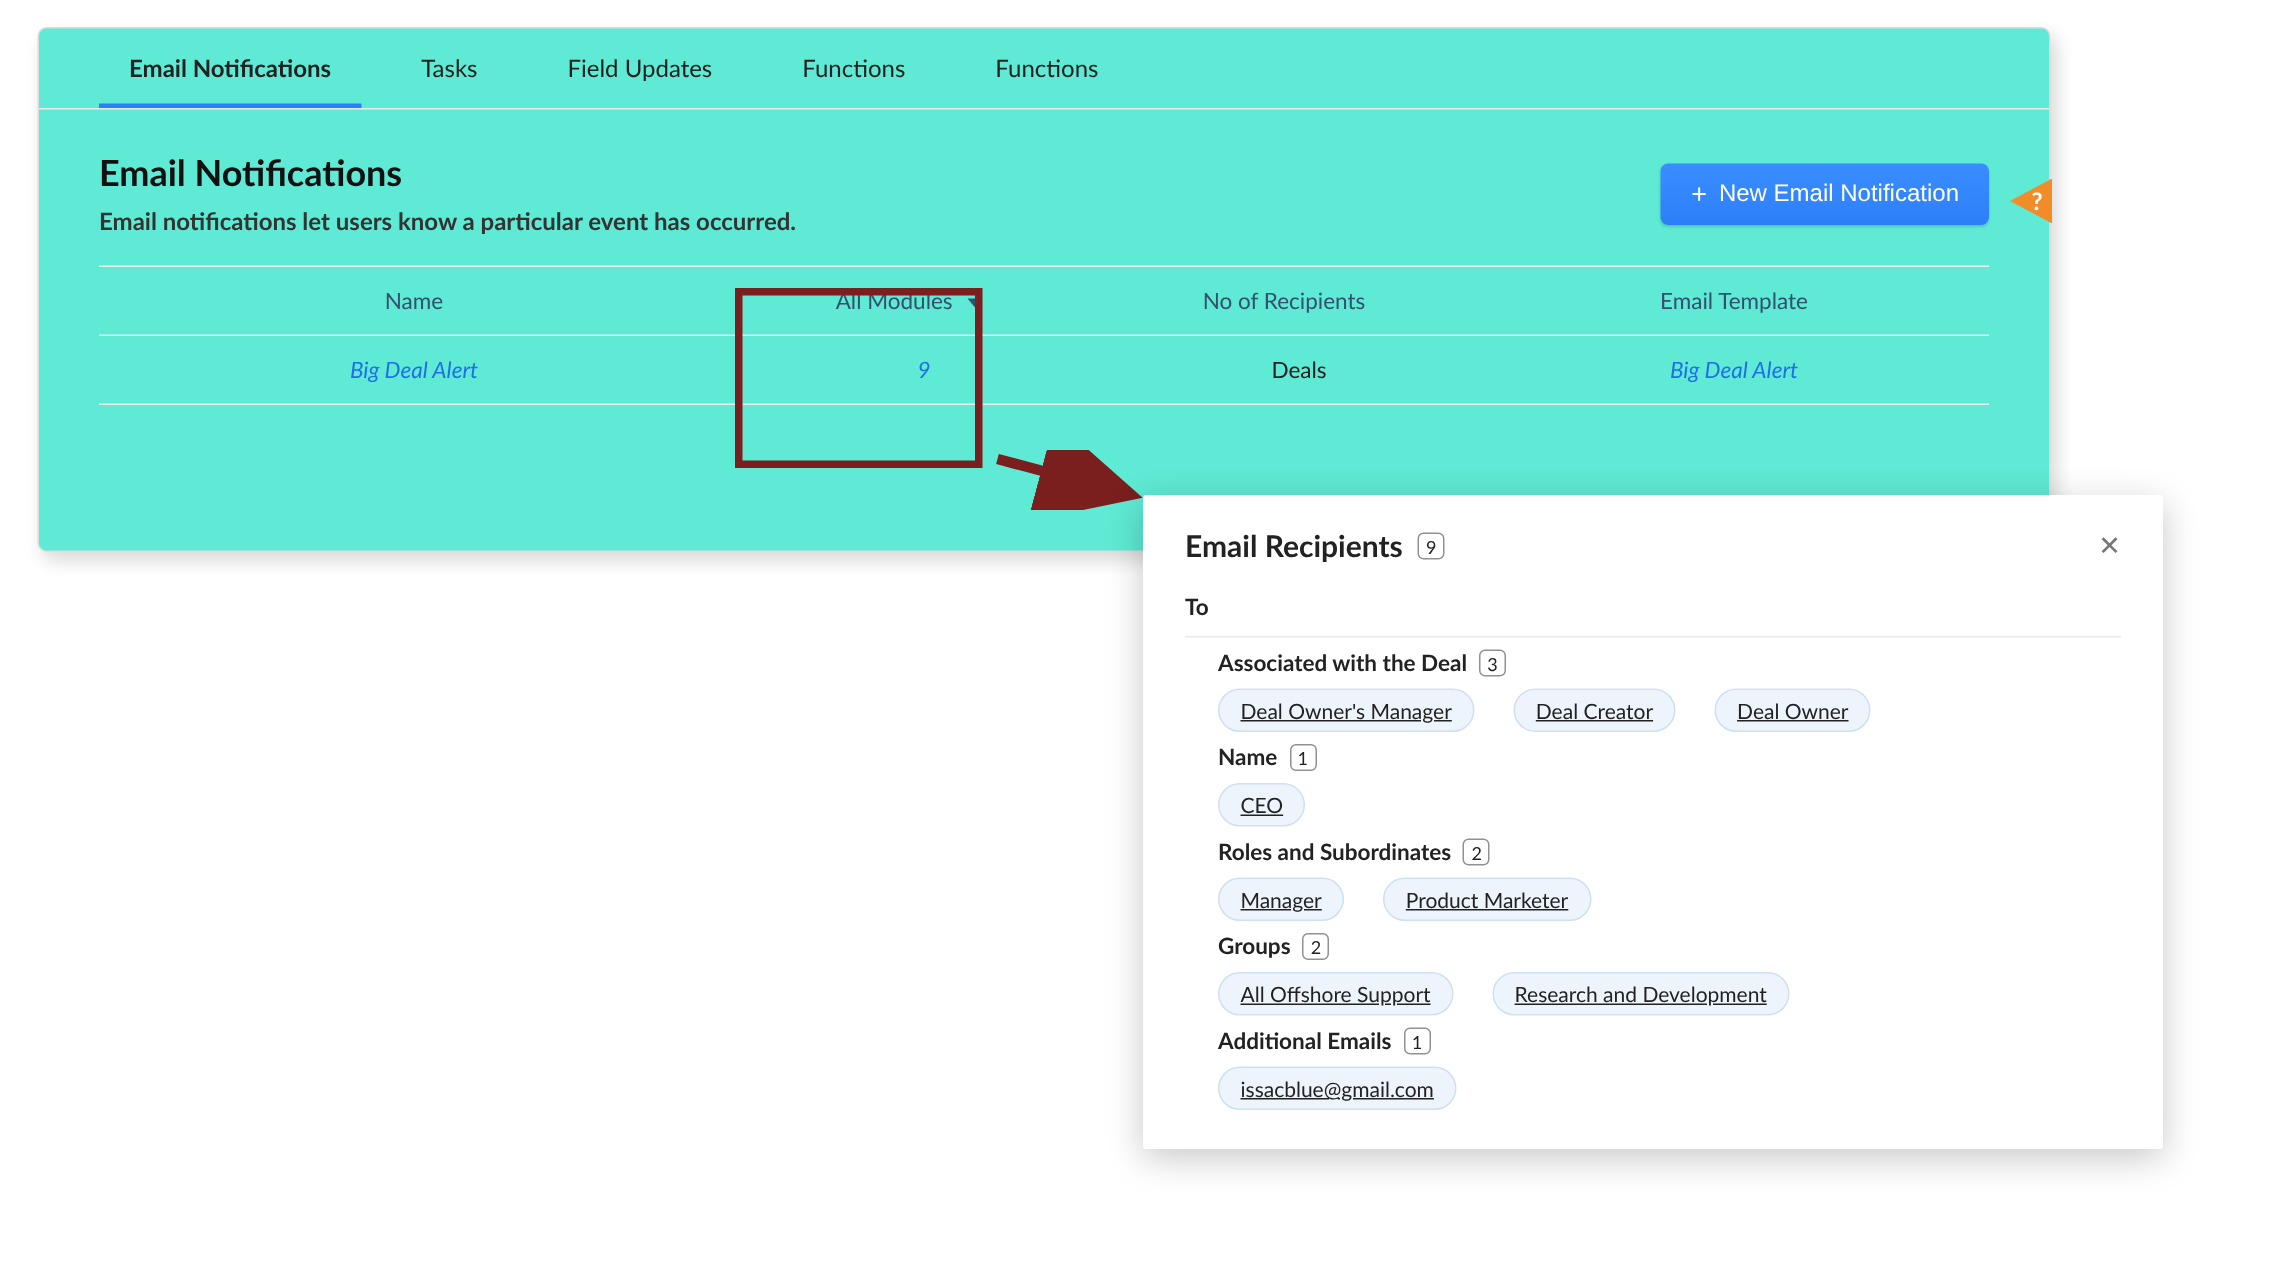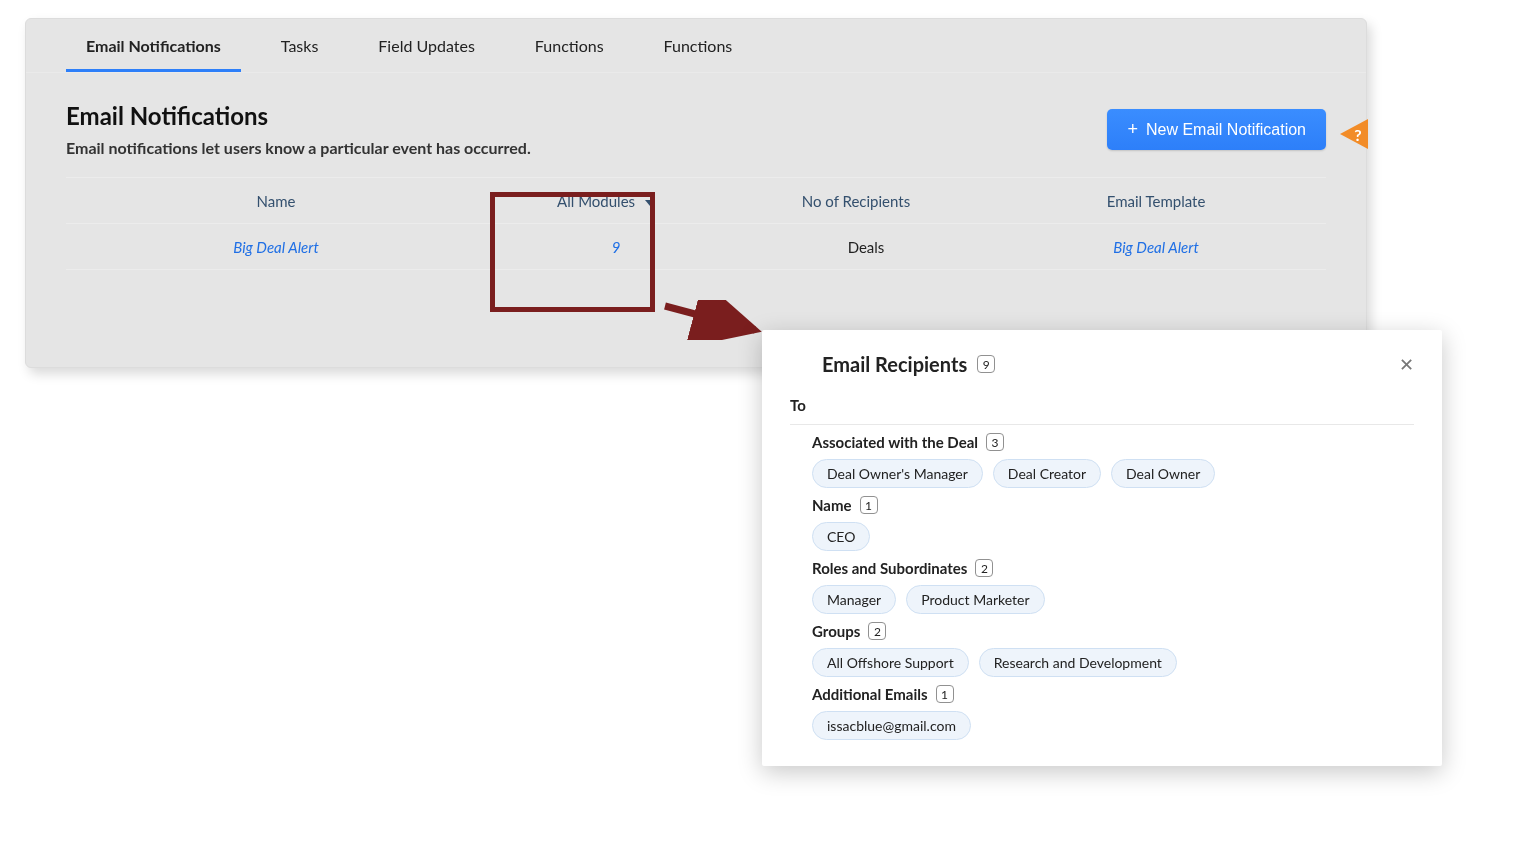--- a/index.html
+++ b/index.html
@@ -13,21 +13,21 @@
     font-size: 15px;
   }
   .main-card {
     position: absolute;
     left: 25px;
     top: 18px;
     width: 1342px;
     height: 350px;
     border: 1px solid #dcdcdc;
     border-radius: 6px;
-    background: #e5e5e5;
+    background: #5eead4;
     box-shadow: 4px 6px 12px rgba(0,0,0,0.15);
   }
   .tabs {
     display: flex;
     border-bottom: 1px solid #eaeaea;
     padding: 0 40px;
     align-items: flex-end;
     height: 54px;
   }
   .tab {
@@ -139,23 +139,22 @@
     left: 762px;
     top: 330px;
     width: 680px;
     background: #fff;
     box-shadow: 0 6px 24px rgba(0,0,0,0.22);
     border-radius: 2px;
     padding: 22px 28px 26px 28px;
   }
   .popup-head {
     display: flex;
-    align-items: flex-end;
+    align-items: center;
     justify-content: space-between;
-    margin-left: 32px;
   }
   .popup-title {
     font-size: 20px;
     font-weight: 700;
     display: flex;
     align-items: center;
     gap: 10px;
   }
   .badge {
     display: inline-flex;
@@ -191,21 +190,22 @@
     font-weight: 700;
     font-size: 15px;
     display: flex;
     align-items: center;
     gap: 8px;
     margin-bottom: 8px;
   }
   .chips {
     display: flex;
     flex-wrap: wrap;
-    gap: 10px;
+    gap: 26px;
+    text-decoration: underline;
   }
   .chip {
     background: #eef4fb;
     border: 1px solid #cfe0f3;
     border-radius: 16px;
     padding: 5px 14px;
     font-size: 14px;
     color: #222;
   }
 </style>

